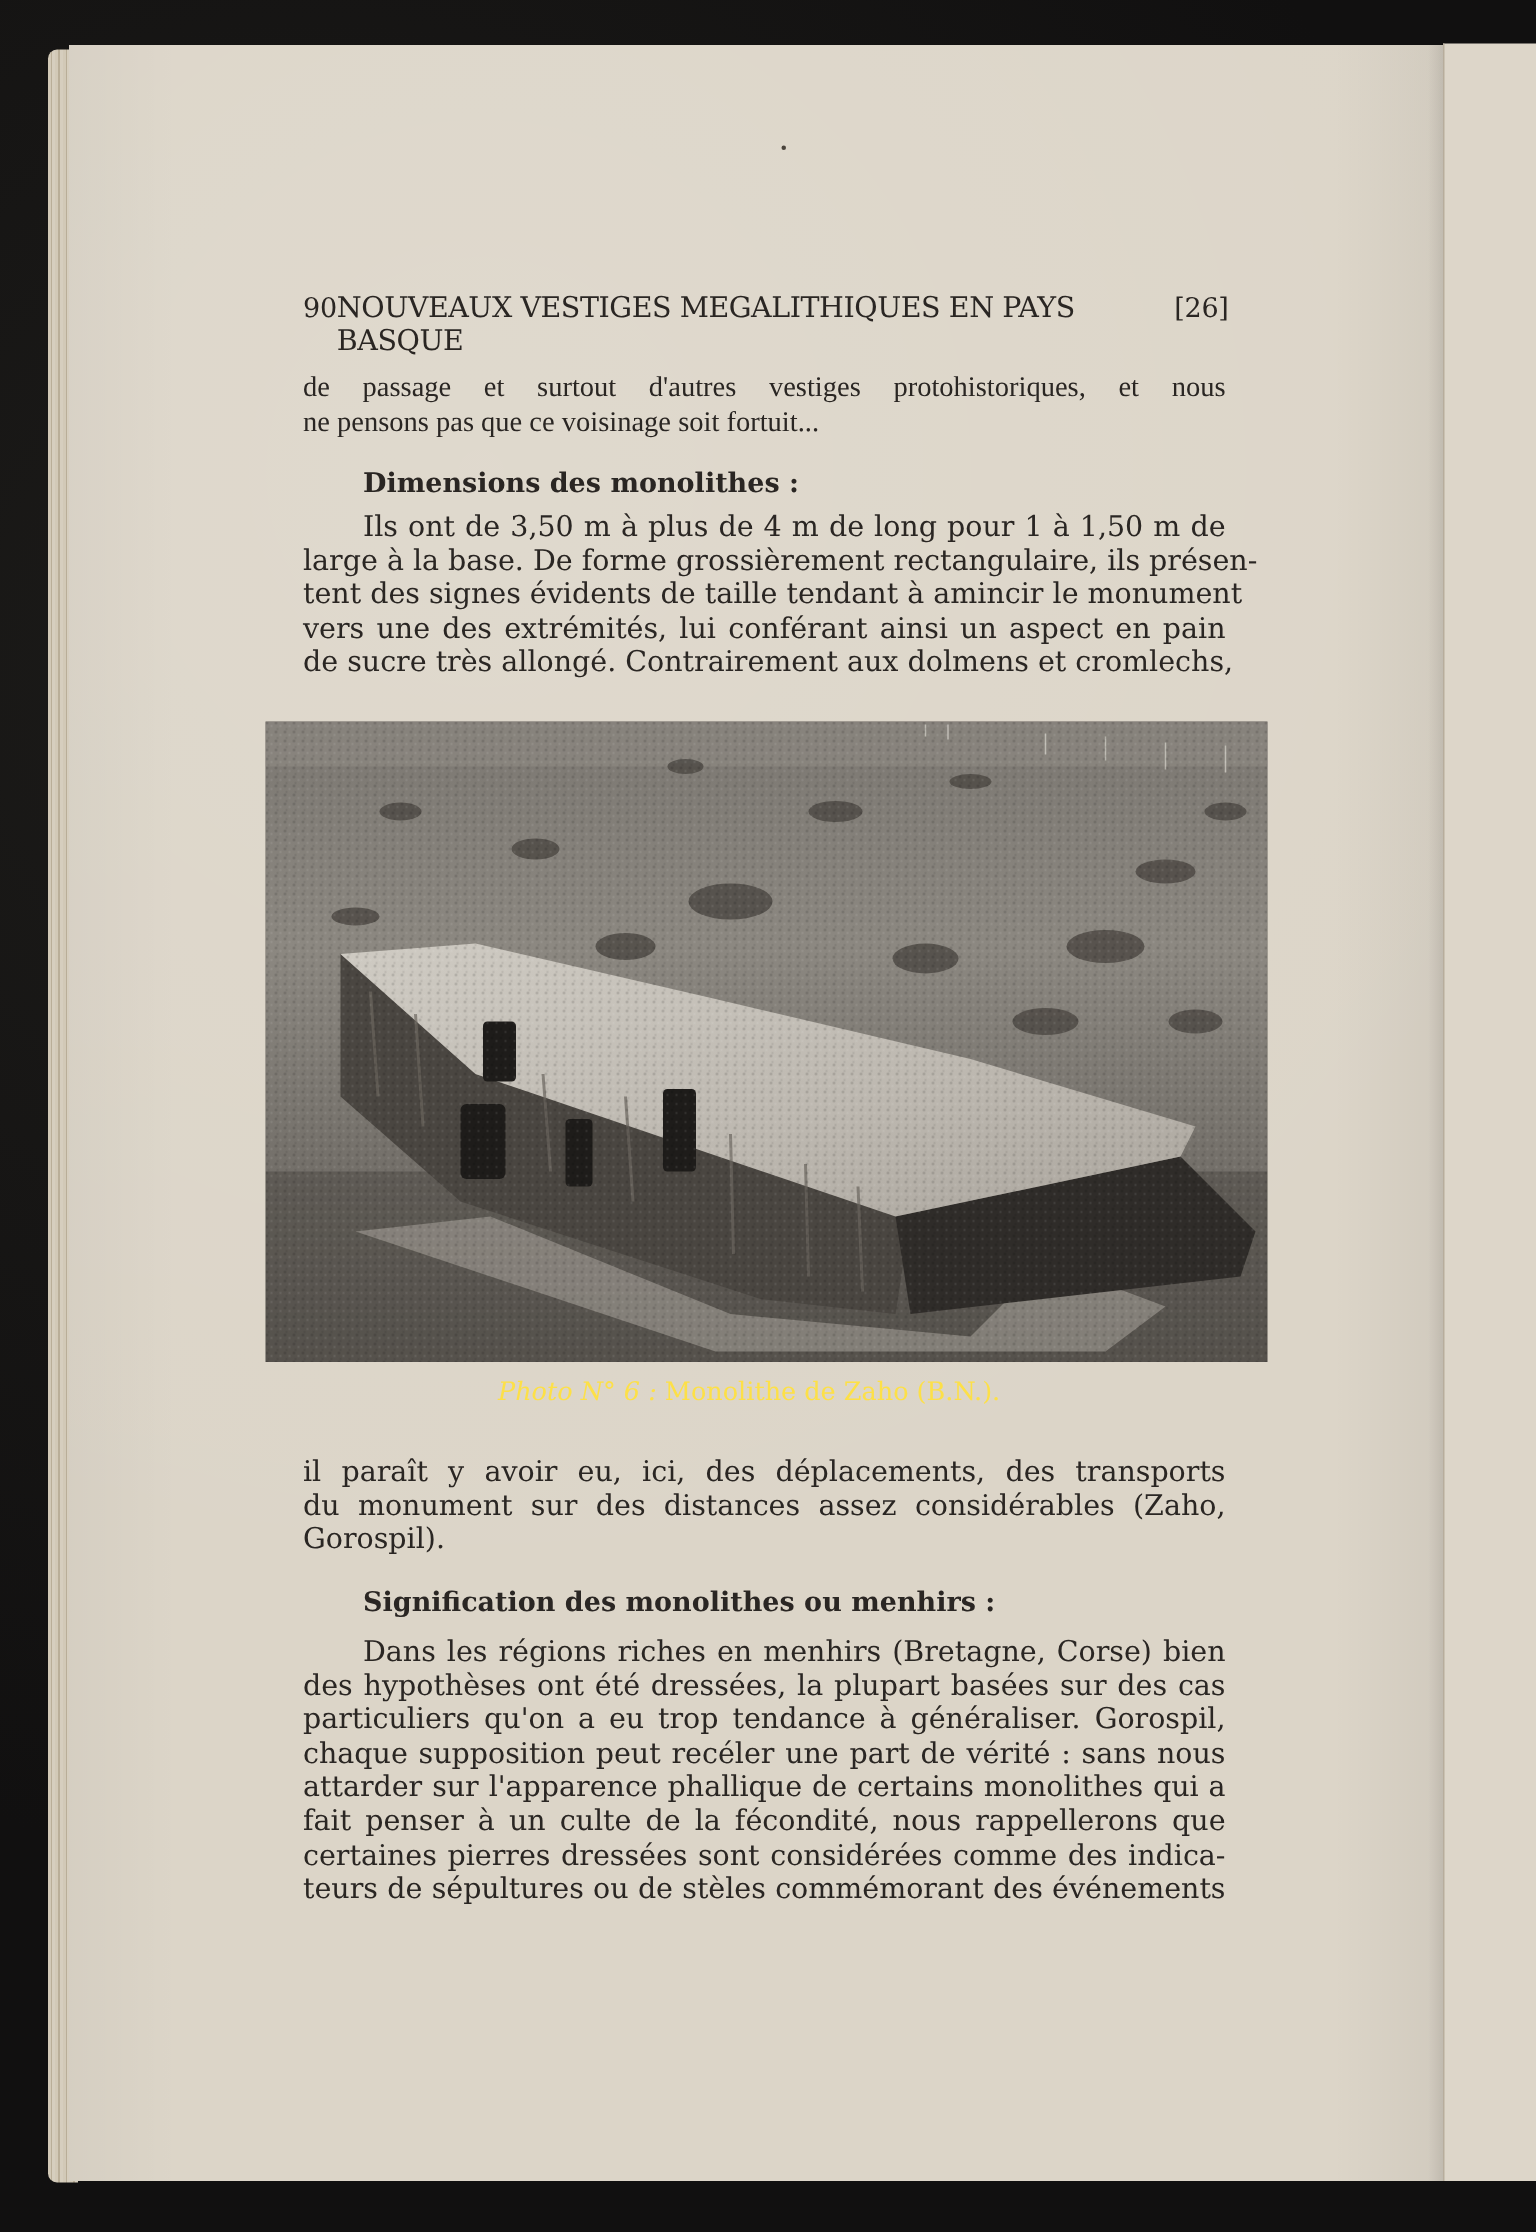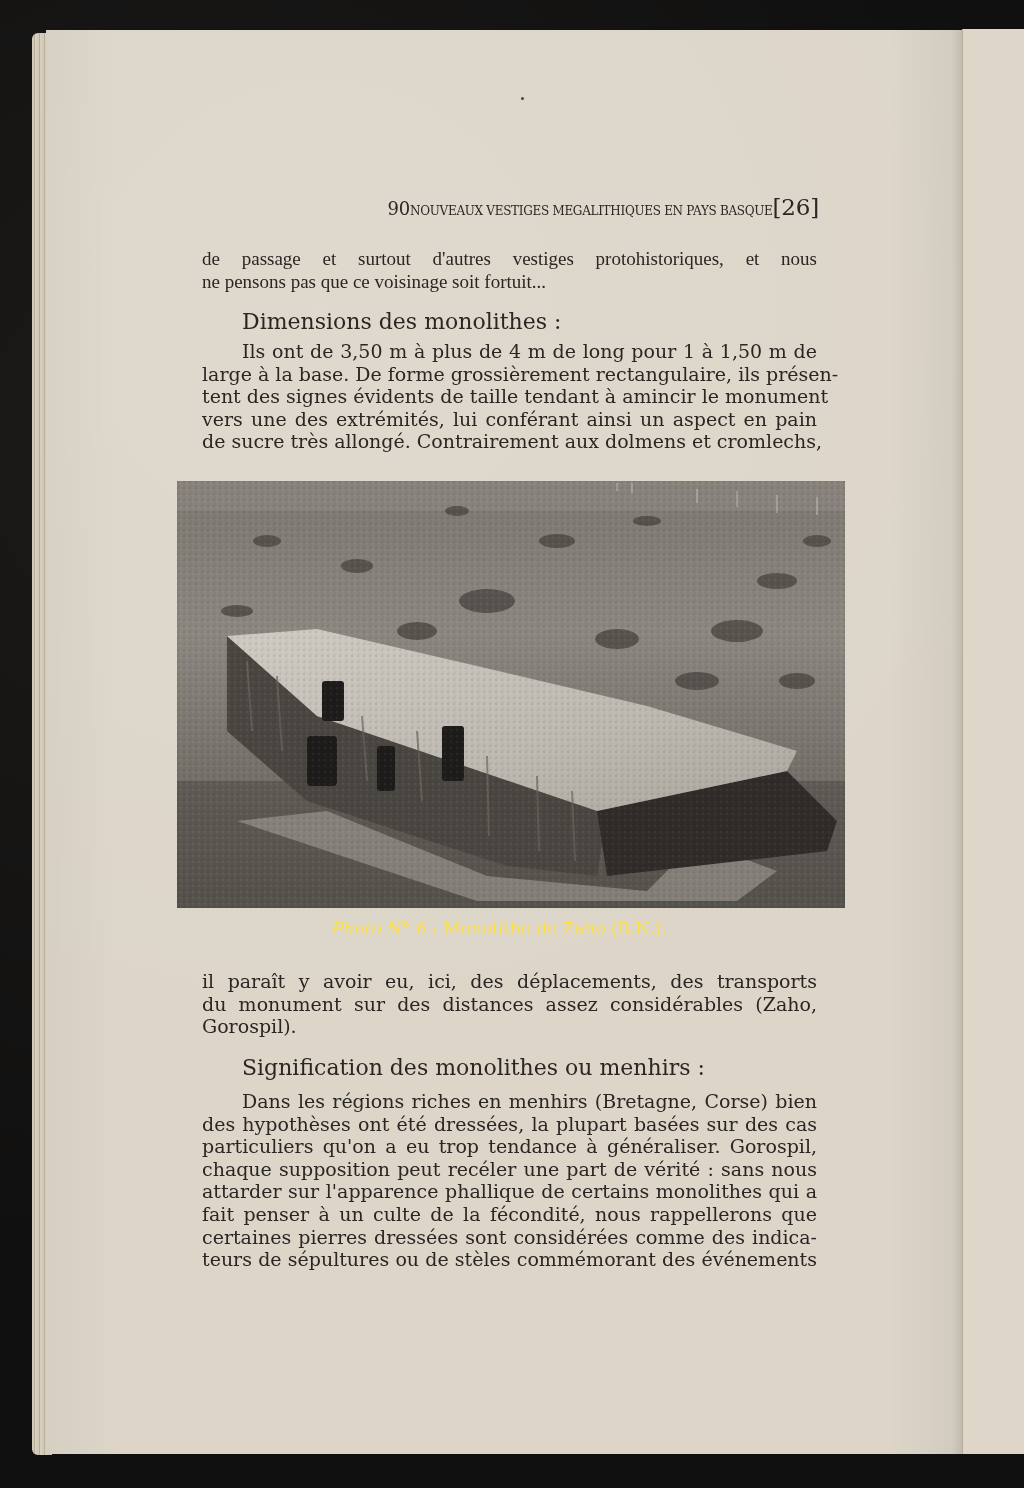--- a/index.html
+++ b/index.html
@@ -74,42 +74,42 @@
       color: #2a2623;
       font-size: 19px;
       line-height: 22.6px;
     }
     .running-head {
       position: absolute;
       left: 202px;
       top: 194px;
       width: 617px;
       display: flex;
-      justify-content: flex-end;
+      justify-content: flex-start;
       align-items: baseline;
       color: #2a2623;
       font-size: 17px;
       letter-spacing: -0.2px;
     }
     .running-head .folio { font-size: 18px; }
-    .running-head .title { font-size: 12px; letter-spacing: -0.3px; }
-    .running-head .bracket { font-size: 23px; }
+    .running-head .title { font-size: 19px; letter-spacing: -0.3px; }
+    .running-head .bracket { font-size: 18px; }
     .line {
       display: block;
       white-space: nowrap;
       text-align: justify;
       text-align-last: justify;
     }
     .line.last {
       text-align-last: left;
     }
     .indent { padding-left: 40px; }
     .heading {
-      font-weight: normal;
-      font-size: 22px;
+      font-weight: bold;
+      font-size: 18px;
       padding-left: 40px;
       white-space: nowrap;
     }
     .photo-wrap {
       position: absolute;
       left: 177px;
       top: 481px;
       width: 668px;
       height: 427px;
       overflow: hidden;

